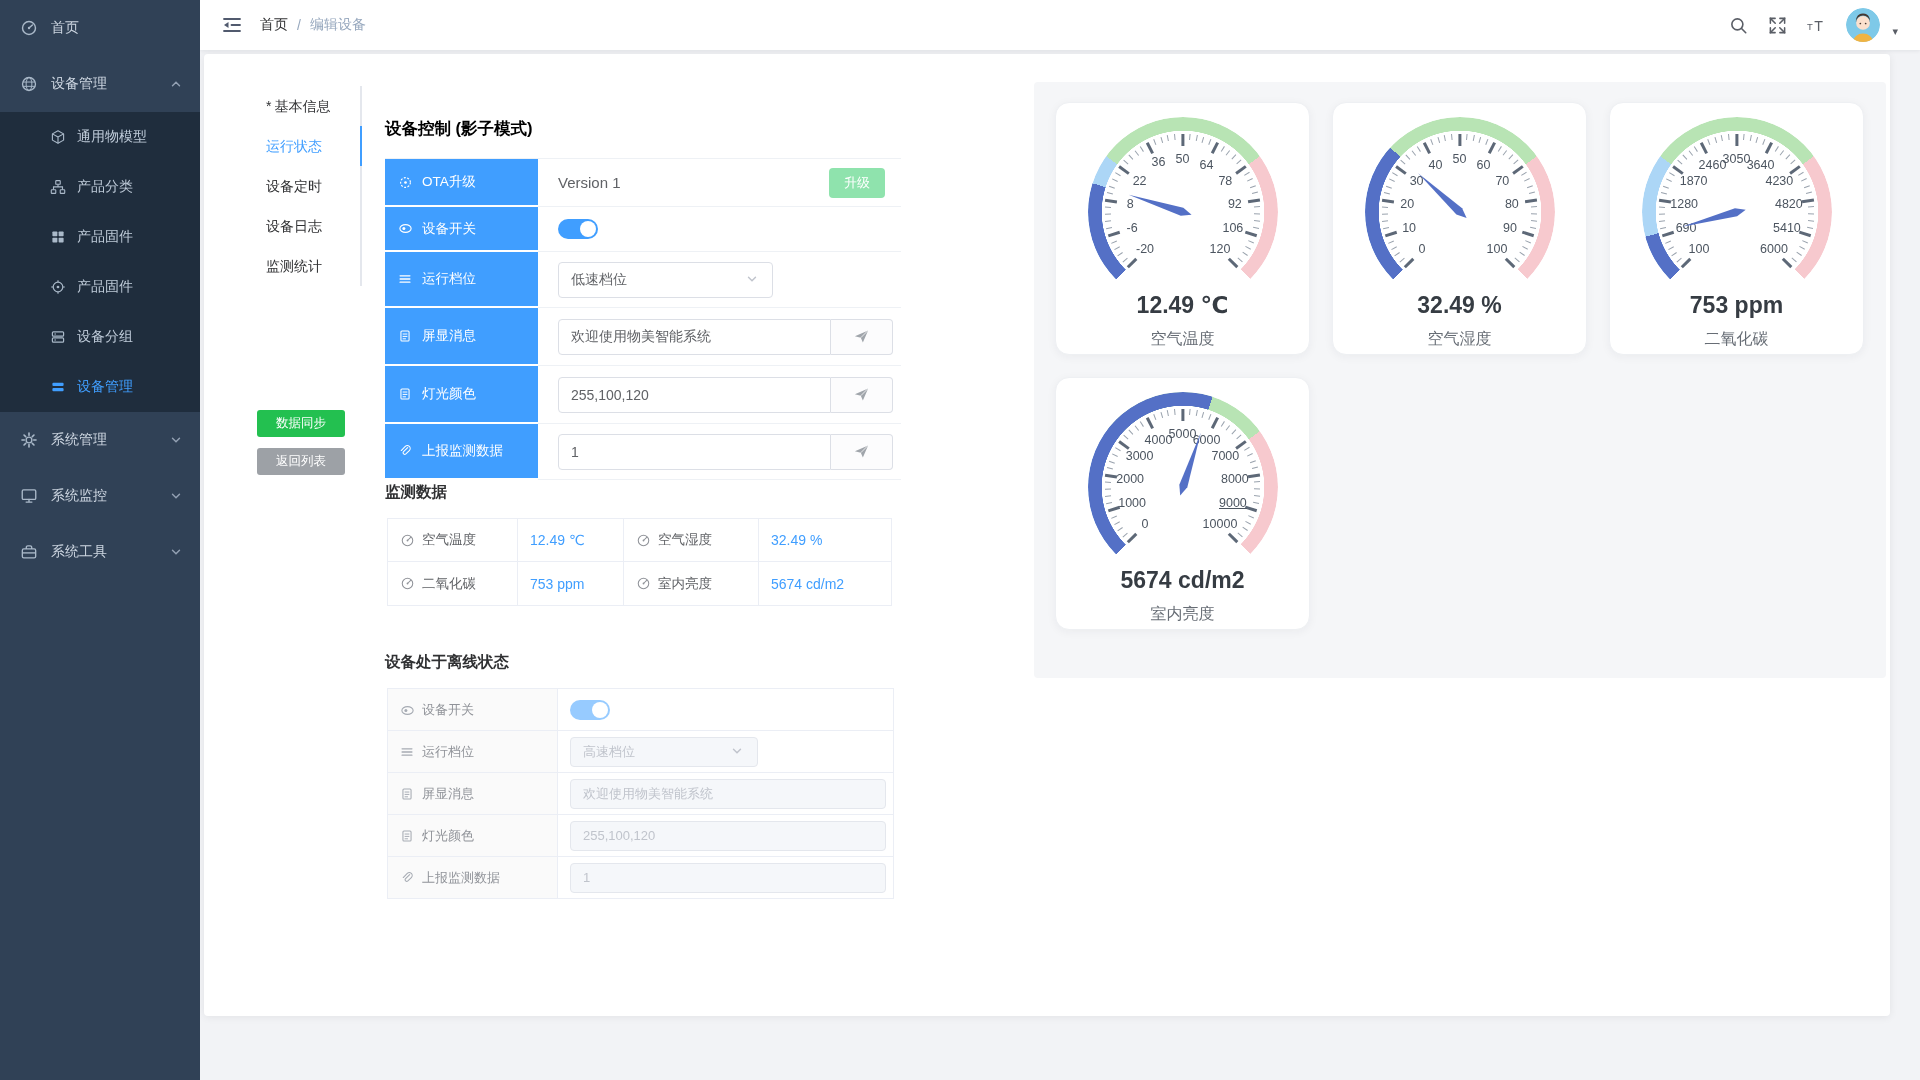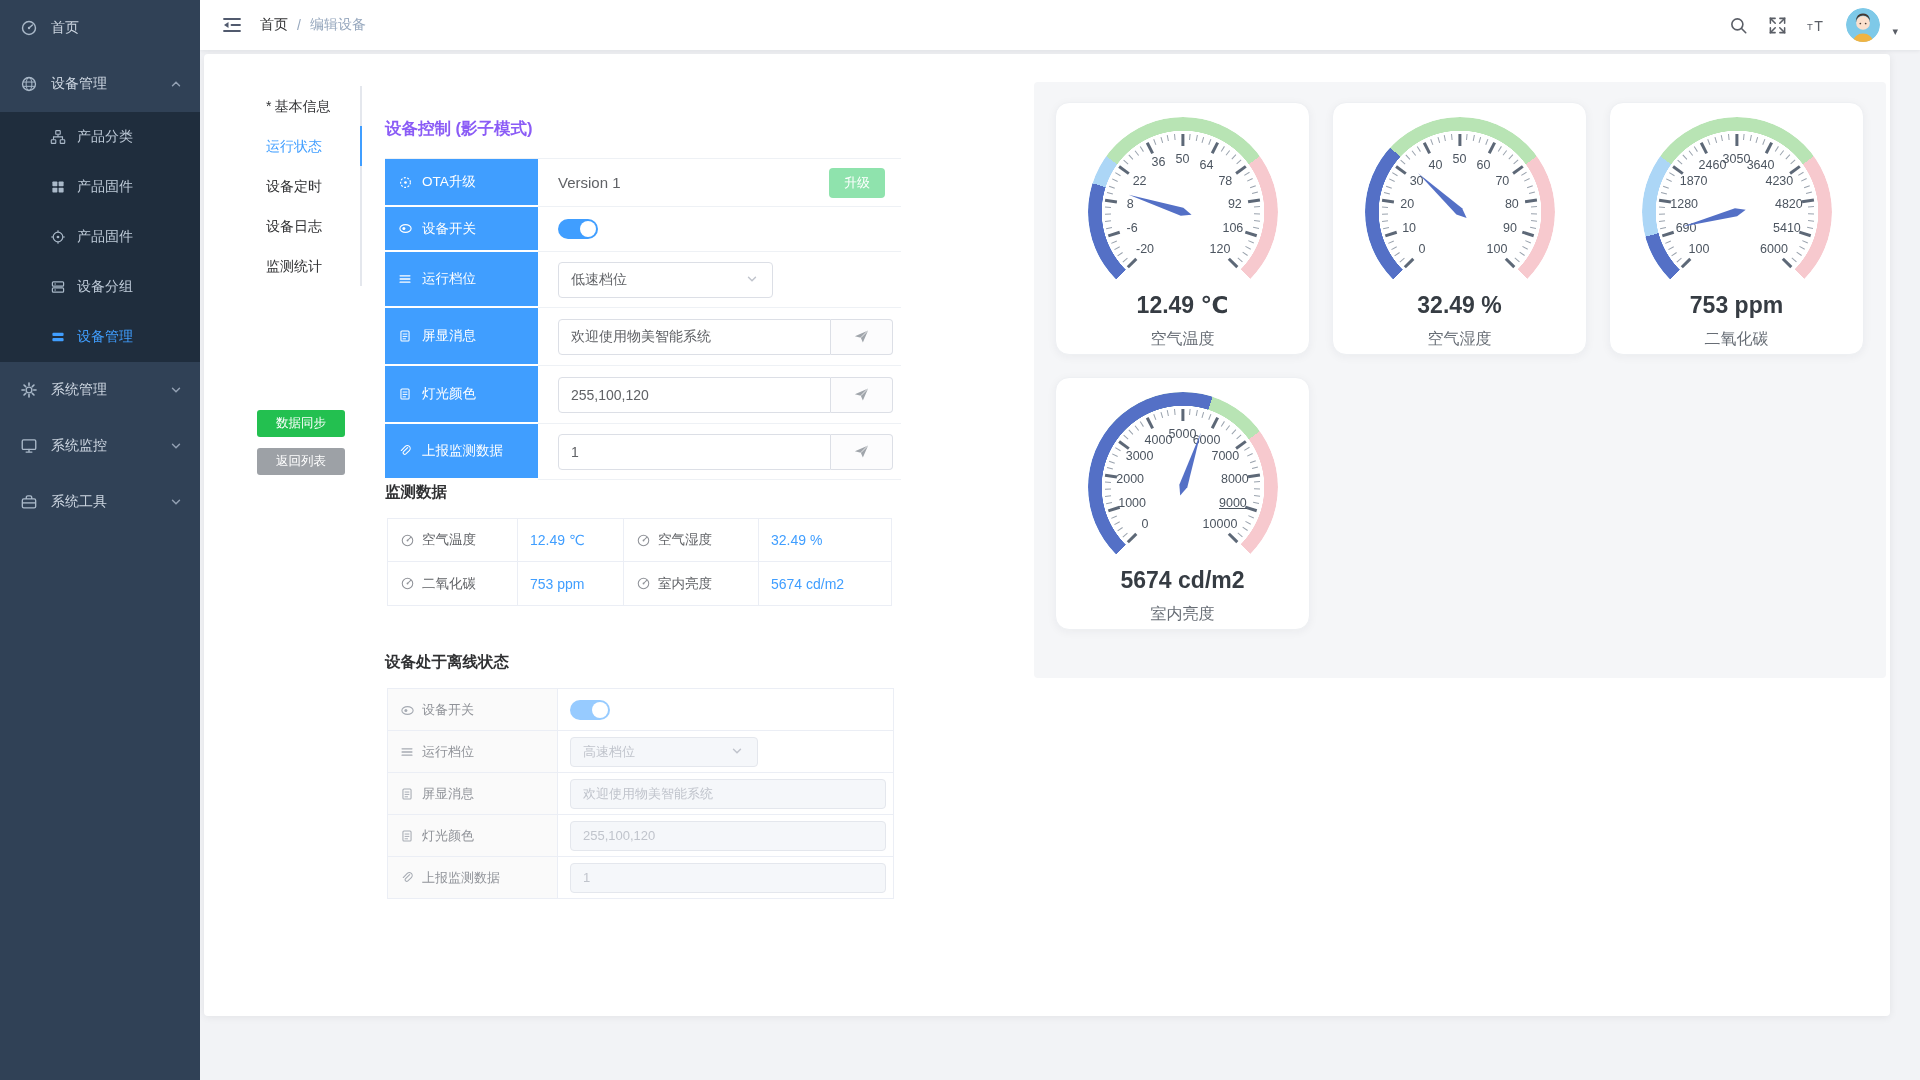--- a/index.html
+++ b/index.html
@@ -37,21 +37,21 @@
   .content-card{position:absolute;left:204px;top:54px;width:1686px;height:962px;background:#fff;
                 border-radius:4px;box-shadow:0 1px 8px rgba(0,0,0,.07)}
 
   
   .side-tabs{position:absolute;left:48px;top:32px;width:110px}
   .tab-item{height:40px;line-height:40px;font-size:14px;color:#303133;padding-left:14px;
             border-right:2px solid #e4e7ed;cursor:pointer;white-space:nowrap}
   .tab-item.active{color:#409EFF;border-right-color:#409EFF}
   .tab-item .req{margin-right:3px}
 
-  .form-title{position:absolute;left:181px;top:64px;font-size:16.5px;font-weight:700;color:#8b5cf6}
+  .form-title{position:absolute;left:181px;top:64px;font-size:16.5px;font-weight:700;color:#000000}
   .sec-title{position:absolute;font-size:15.5px;font-weight:700;color:#303133}
 
   
   .ctl-table{position:absolute;left:181px;top:104px;width:516px;border-top:1px solid #eef1f5}
   .ctl-row{display:flex}
   .ctl-label{width:153px;background:#409EFF;color:#fff;display:flex;align-items:center;gap:9px;
              padding-left:13px;font-size:13.5px;border-bottom:1px solid #fff;box-sizing:border-box;flex:none}
   .cic{width:15px;height:15px;color:#fff;flex:none}
   .ctl-value{flex:1;display:flex;align-items:center;padding-left:20px;border-bottom:1px solid #eef1f5;position:relative;background:#fff}
   .h47{height:47px}.h44{height:44px}.h55{height:55px}.h57{height:57px}
@@ -140,20 +140,31 @@
             <ellipse cx="10" cy="10" rx="3.2" ry="7.2" fill="none" stroke="currentColor" stroke-width="1.1"></ellipse>
             <path d="M3.3 7.8h13.4 M3.6 12.6h12.8" stroke="currentColor" stroke-width="1.1"></path>
           </svg>
         </span>
         <span>设备管理</span>
         <span class="mi-chev">
           <svg viewBox="0 0 12 12" width="12" height="12">
             <path d="M2.5 7.8 L6 4.2 L9.5 7.8" fill="none" stroke="currentColor" stroke-width="1.4" stroke-linecap="round"></path>
           </svg>
         </span>
+      </div>
+      <div class="m-item m-sub">
+        <span class="mi-icon">
+          <svg viewBox="0 0 20 20" width="16" height="16">
+            <g fill="none" stroke="currentColor" stroke-width="1.4" stroke-linejoin="round">
+              <path d="M10 2.2 L17 6.1 V13.9 L10 17.8 L3 13.9 V6.1 Z"></path>
+              <path d="M3 6.1 L10 10 L17 6.1 M10 10 V17.8"></path>
+            </g>
+          </svg>
+        </span>
+        <span>通用物模型</span>
       </div>
       <div class="m-item m-sub">
         <span class="mi-icon">
           <svg viewBox="0 0 20 20" width="16" height="16">
             <g fill="none" stroke="currentColor" stroke-width="1.4">
               <rect x="7.2" y="2" width="5.6" height="4.6" rx="0.8"></rect>
               <rect x="1.6" y="13.4" width="5.6" height="4.6" rx="0.8"></rect>
               <rect x="12.8" y="13.4" width="5.6" height="4.6" rx="0.8"></rect>
               <path d="M10 6.6 V9.8 M4.4 13.4 V9.8 H15.6 V13.4"></path>
             </g>

